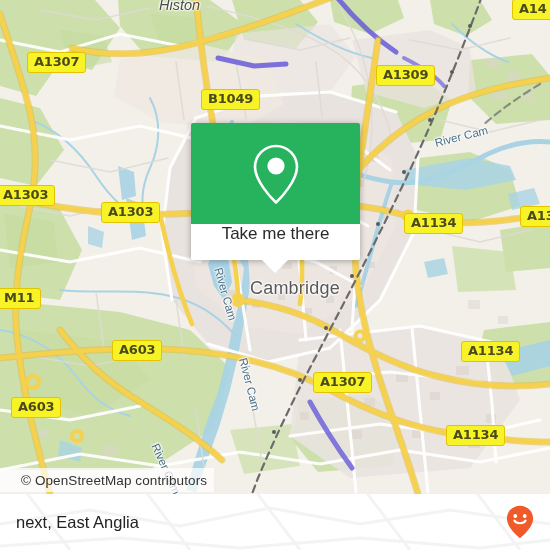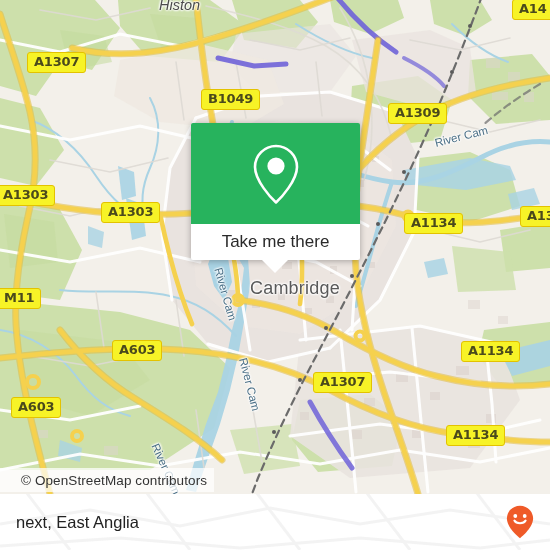--- a/index.html
+++ b/index.html
@@ -34,21 +34,21 @@
   .brand{position:relative;display:flex;align-items:center;gap:4px;z-index:2;}
   .brand-word{font-size:30px;font-weight:700;color:#17181a;letter-spacing:-1.2px;
               line-height:1;font-family:"DejaVu Sans", sans-serif;}
 
   
   .callout{position:absolute;left:191px;top:123px;width:169px;height:137px;
            filter:drop-shadow(0 1px 3px rgba(0,0,0,.30));}
   .callout-top{width:100%;height:101px;background:#27b35d;border-radius:2px 2px 0 0;
                display:flex;align-items:center;justify-content:center;}
   .callout-bottom{width:100%;height:36px;background:#fff;border-radius:0 0 2px 2px;
-                  display:flex;align-items:center;justify-content:center;}
+                  display:flex;justify-content:center;}
   .callout-label{font-size:17px;color:#2a2a2a;white-space:nowrap;}
   .callout-tail{position:absolute;left:50%;top:259px;transform:translateX(-50%);
                 width:0;height:0;border-left:14px solid transparent;
                 border-right:14px solid transparent;border-top:14px solid #ffffff;}
 
   
   .shield{position:absolute;background:#f7f327;border:1.6px solid #e3c200;
           border-radius:3px;color:#4a4a1c;font-size:13px;font-weight:700;
           padding:1px 6px 2px;white-space:nowrap;line-height:1.25;
           font-family:"DejaVu Sans", sans-serif;letter-spacing:-.2px;}
@@ -303,21 +303,21 @@
       <div class="river" style="left:243px;top:352px;transform:rotate(76deg);transform-origin:left center;">River Cam</div>
       <div class="river" style="left:155px;top:438px;transform:rotate(66deg);transform-origin:left center;">River Cam</div>
     </div>
 
     <div class="place place-town" style="left:159px;top:-3px;">Histon</div>
     <div class="place place-city" style="left:250px;top:278px;">Cambridge</div>
 
     <div>
       <div class="shield" style="left:27px;top:52px;">A1307</div>
       <div class="shield" style="left:201px;top:89px;text-align:right;">B1049</div>
-      <div class="shield" style="left:388px;top:65px;margin-top:38px;">A1309</div>
+      <div class="shield" style="left:376px;top:65px;">A1309</div>
       <div class="shield" style="left:512px;top:-1px;">A14</div>
       <div class="shield" style="left:-4px;top:185px;">A1303</div>
       <div class="shield" style="left:101px;top:202px;">A1303</div>
       <div class="shield" style="left:404px;top:213px;">A1134</div>
       <div class="shield" style="left:520px;top:206px;">A1303</div>
       <div class="shield" style="left:-3px;top:288px;">M11</div>
       <div class="shield" style="left:112px;top:340px;">A603</div>
       <div class="shield" style="left:11px;top:397px;">A603</div>
       <div class="shield" style="left:313px;top:372px;">A1307</div>
       <div class="shield" style="left:461px;top:341px;">A1134</div>

